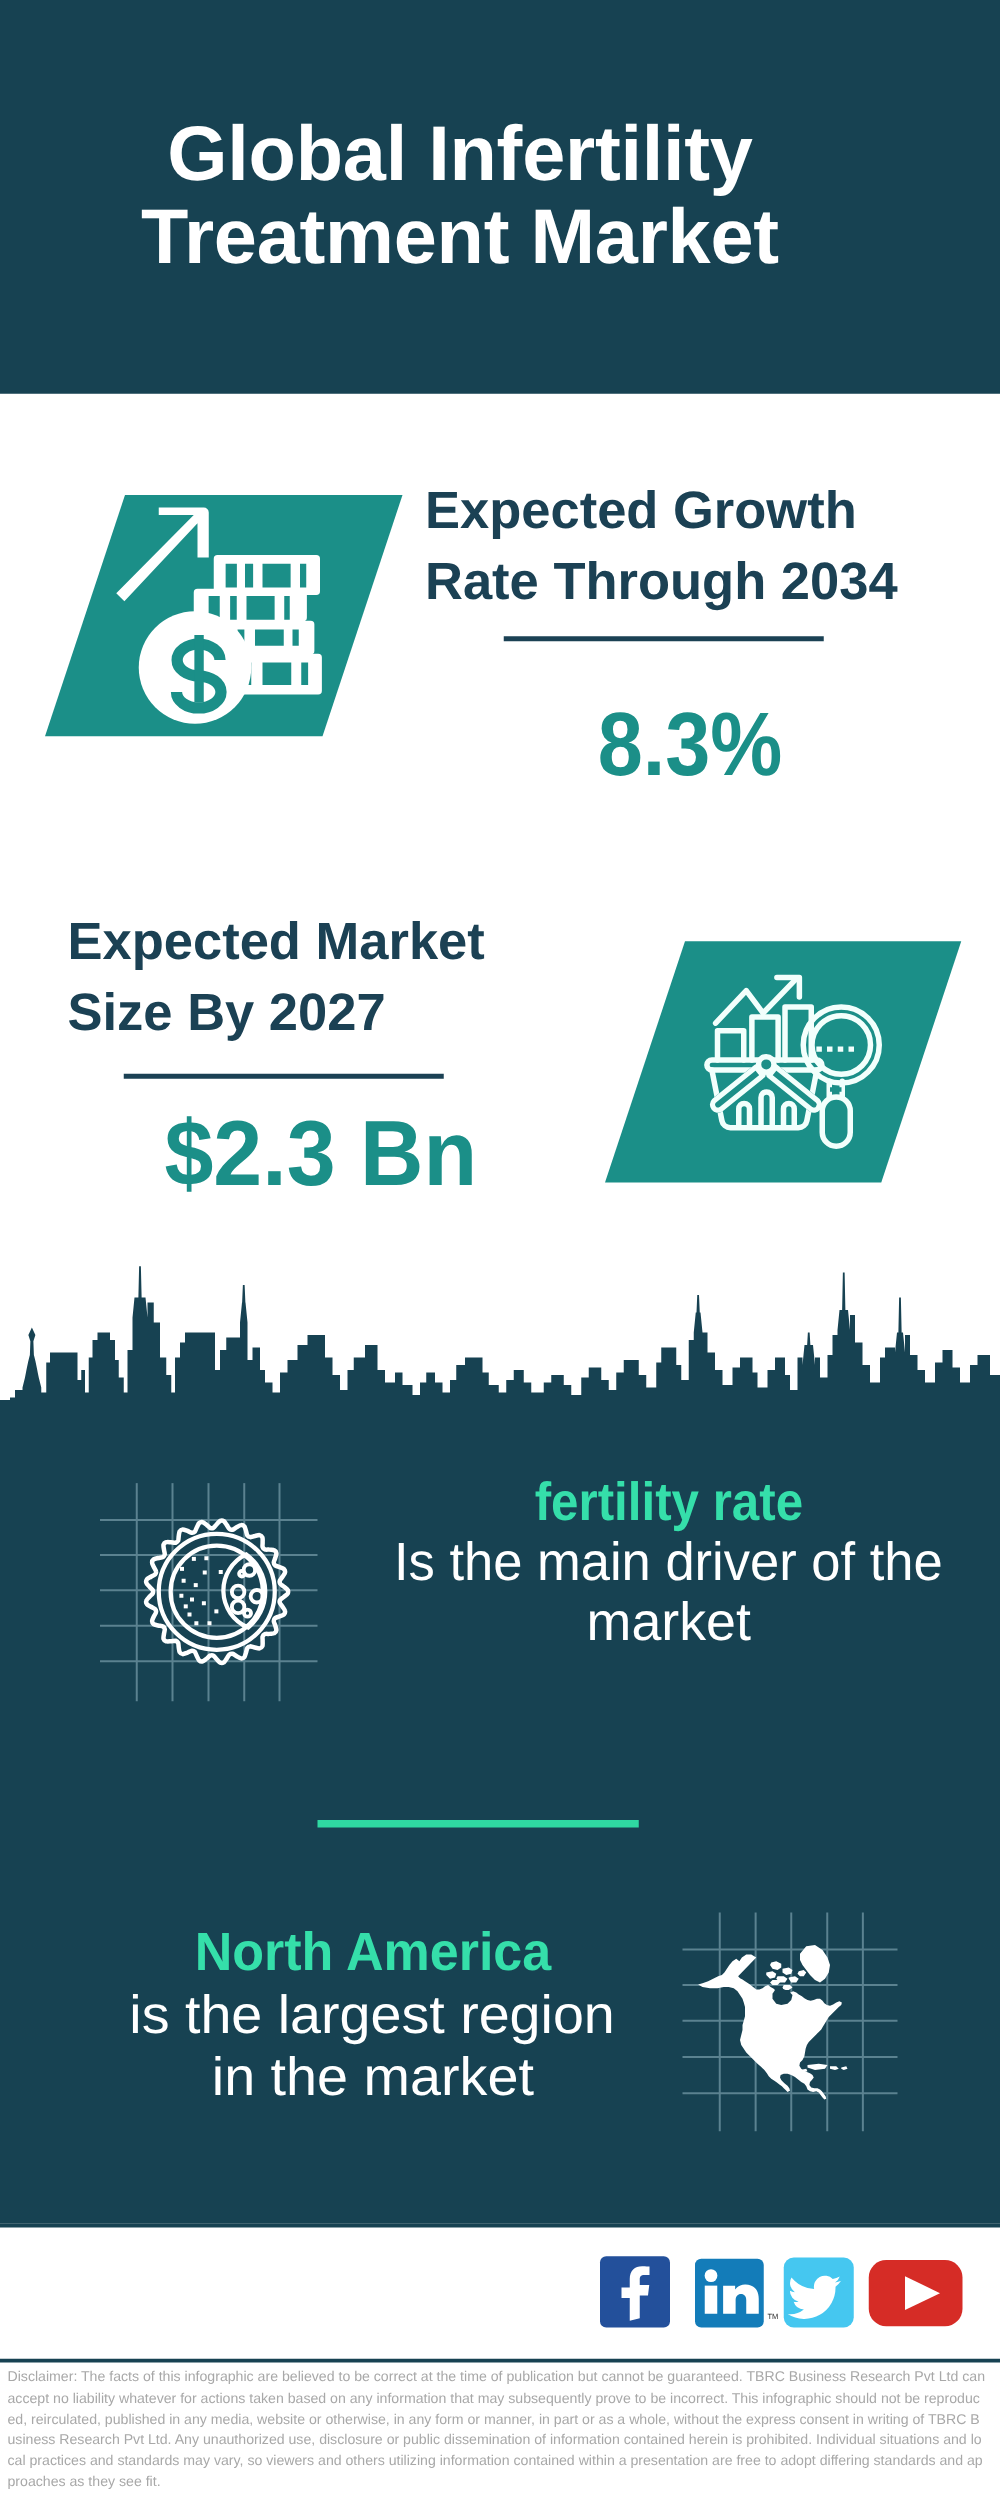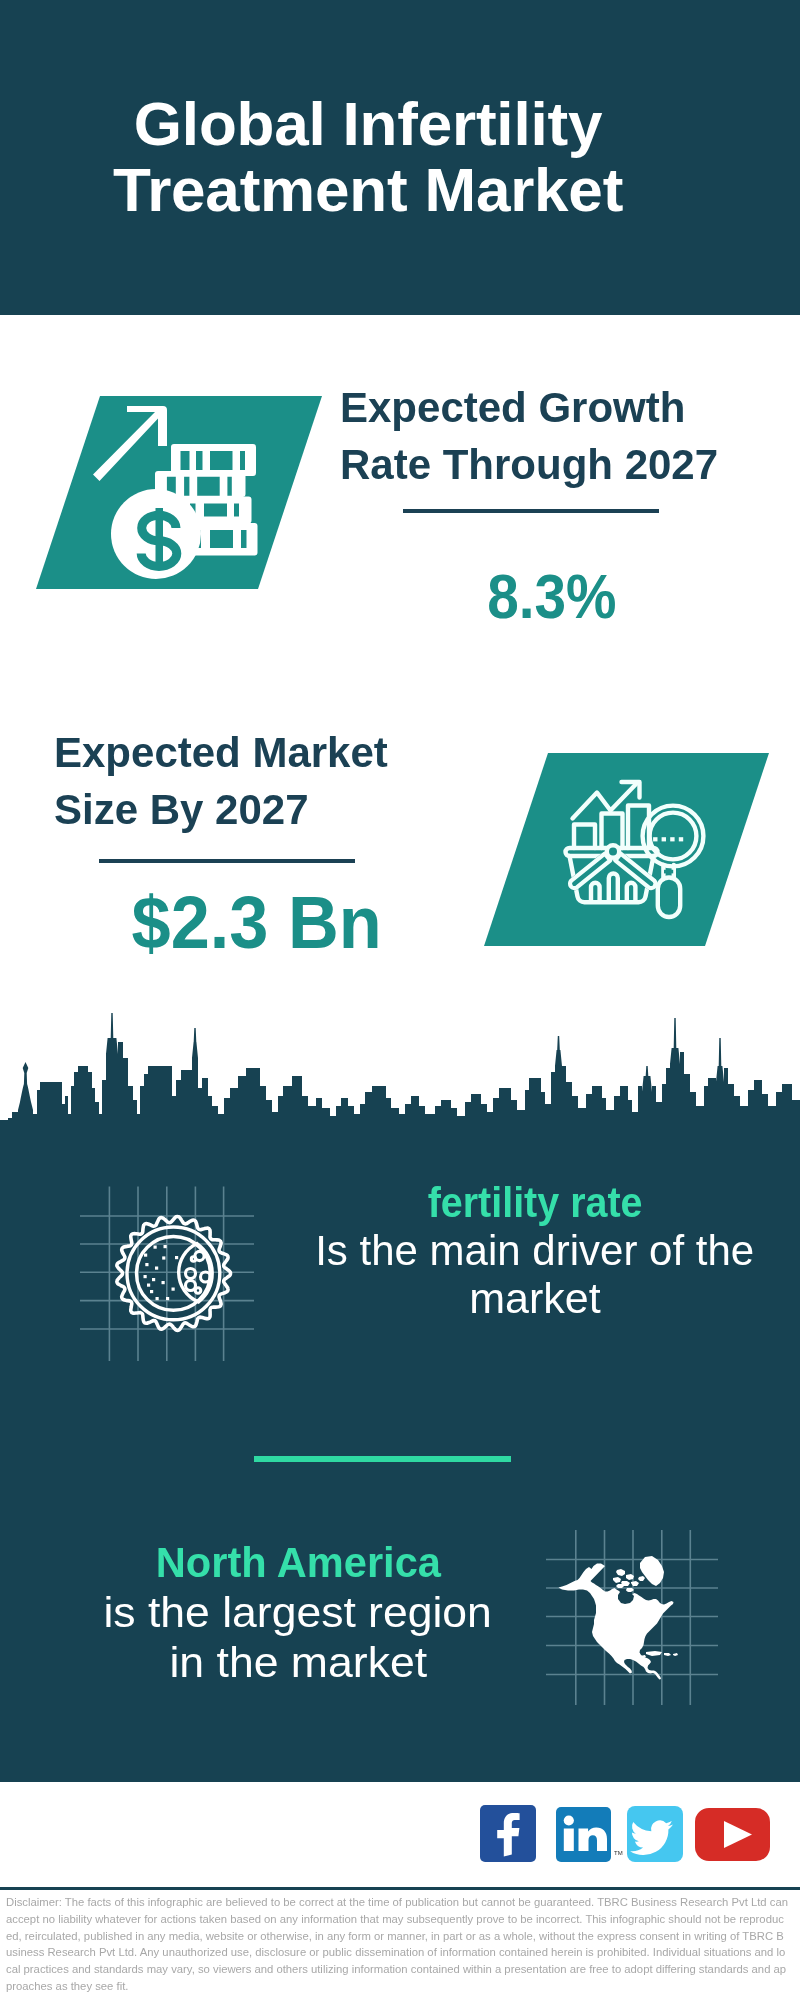--- a/index.html
+++ b/index.html
@@ -10,21 +10,21 @@
   .header{position:absolute;left:0;top:0;width:800px;height:315px;background:#174252;}
   .header-title{position:absolute;left:0;top:91px;width:736px;text-align:center;color:#ffffff;font-weight:bold;font-size:62px;line-height:66px;letter-spacing:-0.2px;}
 
   .stat-label{color:#1b4154;font-weight:bold;font-size:42px;line-height:57px;text-align:left;white-space:nowrap;}
   .stat-value{font-weight:bold;color:#1b8f88;white-space:nowrap;}
   .rule{background:#1b4154;height:4px;}
 
   
   #sec1-text{position:absolute;left:340px;top:379px;width:400px;}
   #rule1{position:absolute;left:403px;top:509px;width:256px;}
-  #sec1-value{position:absolute;left:352px;top:548px;width:400px;text-align:center;font-size:63px;line-height:97px;}
+  #sec1-value{position:absolute;left:352px;top:548px;width:400px;text-align:center;font-size:72px;line-height:97px;}
   #sec1-value span{display:inline-block;transform:scaleX(0.90);}
 
   
   #sec2-text{position:absolute;left:54px;top:724px;width:400px;}
   #rule2{position:absolute;left:99px;top:859px;width:256px;}
   #sec2-value{position:absolute;left:57px;top:886px;width:400px;text-align:center;font-size:74px;line-height:74px;}
   #sec2-value span{display:inline-block;transform:scaleX(0.95);}
 
   
   .darkblock{position:absolute;left:0;top:1120px;width:800px;height:659px;background:#174252;}
@@ -68,21 +68,21 @@
       <path d="M176,523 h78.5 a3,3 0 0 1 3,3 v26.5 a3,3 0 0 1 -3,3 h-78.5 a3,3 0 0 1 -3,-3 v-26.5 a3,3 0 0 1 3,-3 Z M181,530 h4.5 v18 h-4.5 Z M196,530 h5 v18 h-5 Z M210,530 h23 v18 h-23 Z M241,530 h5.5 v18 h-5.5 Z"></path>
       <circle cx="156" cy="534" r="45"></circle>
     </g>
     <g>
       <path d="M176,528 a17.3,12.8 0 0 0 -17,-12.8 a17.3,12.8 0 0 0 -17.3,12.8 a17.3,12.8 0 0 0 17.3,12.8 a17.8,12.8 0 0 1 17.8,12.8 a17.8,12.8 0 0 1 -17.8,12.8 a17.8,12.8 0 0 1 -17.8,-12.8" fill="none" stroke="#1b8f88" stroke-width="9"></path>
       <rect x="155.5" y="508" width="7.5" height="54" fill="#1b8f88"></rect>
     </g>
   </svg>
   <div id="sec1-text" class="stat-label">
     <div>Expected Growth</div>
-    <div>Rate Through 2027</div>
+    <div>Rate Through 2034</div>
   </div>
   <div id="rule1" class="rule"></div>
   <div id="sec1-value" class="stat-value"><span>8.3%</span></div>
 
   <svg class="icon-svg" id="icon2" viewBox="0 0 800 2000" width="800" height="2000">
     <path d="M548,753 L769,753 L705,946 L484,946 Z" fill="#1b8f88"></path>
     <g fill="none" stroke="#f2fffc" stroke-width="4.4" stroke-linecap="round" stroke-linejoin="round">
       <path d="M572.5,818.5 L597,792.5 L610.5,810.5 L637.5,782.5"></path>
       <path d="M621.5,782 L639.5,782 L639.5,797.5"></path>
       <path d="M574,848 L574,824.5 L595,824.5 L595,848"></path>

